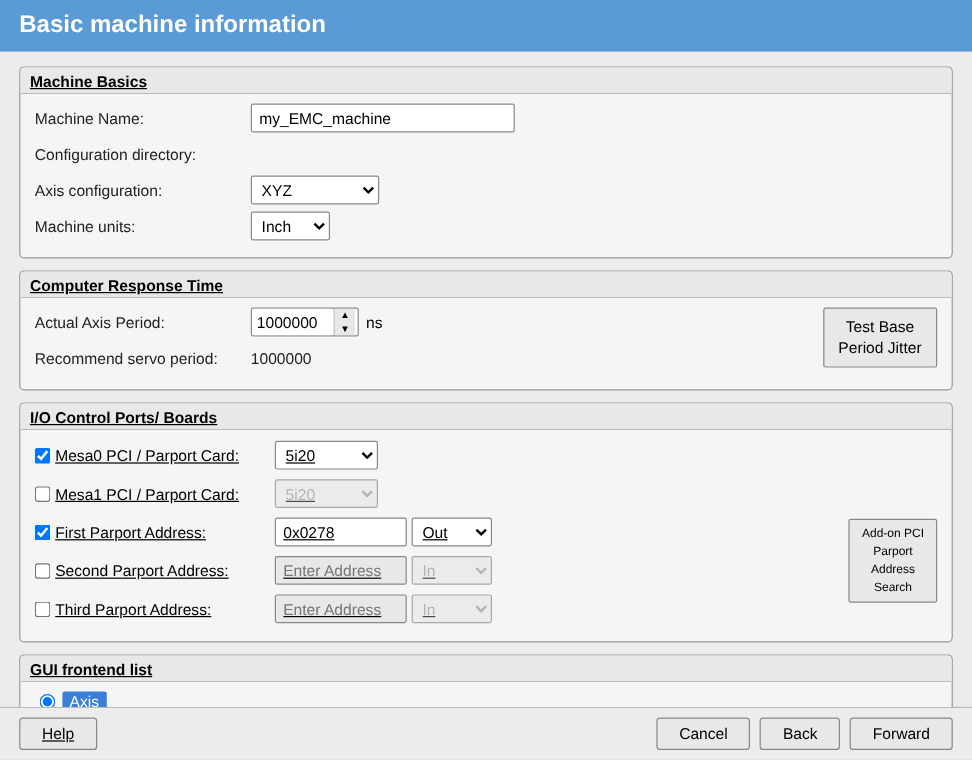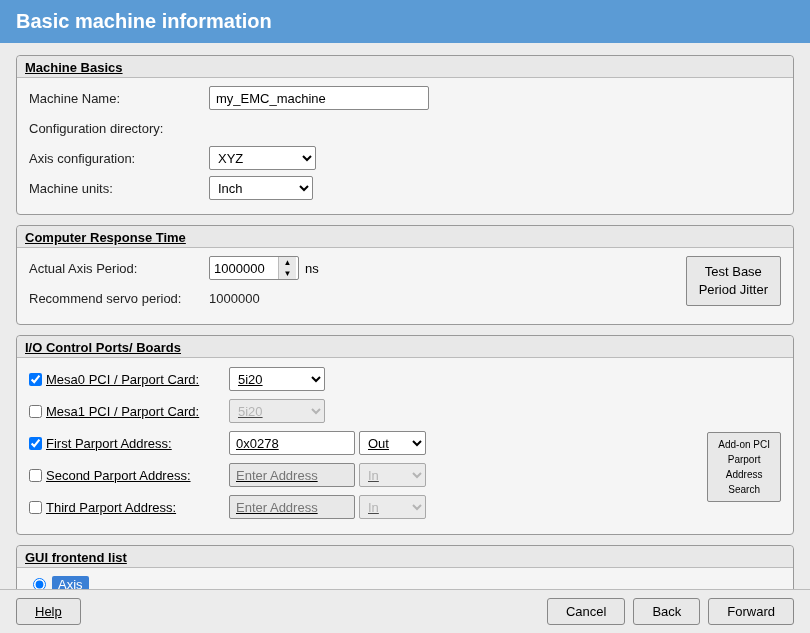--- a/index.html
+++ b/index.html
@@ -159,24 +159,24 @@
       min-height: 26px;
     }
     .io-label {
       width: 200px;
       flex-shrink: 0;
       display: flex;
       align-items: center;
       gap: 4px;
     }
     .io-select {
-      width: 96px;
+      width: 86px;
     }
     .io-input {
-      width: 126px;
+      width: 110px;
     }
     .dir-select {
       width: 67px;
       margin-left: 4px;
     }
     .add-on-btn {
       border: 1px solid #888;
       border-radius: 2px;
       background: #e8e8e8;
       padding: 4px 10px;
@@ -260,21 +260,21 @@
             <option>XYZ</option>
             <option>XY</option>
             <option>XYZA</option>
             <option>XYZB</option>
             <option>XYZC</option>
           </select>
         </div>
 
         <div class="form-row">
           <span class="form-label">Machine units:</span>
-          <select style="width:104px;">
+          <select style="width:66px;">
             <option>Inch</option>
             <option>mm</option>
           </select>
         </div>
 
       </div>
     </div>
 
     <div class="section">
       <div class="section-title">Computer Response Time</div>

